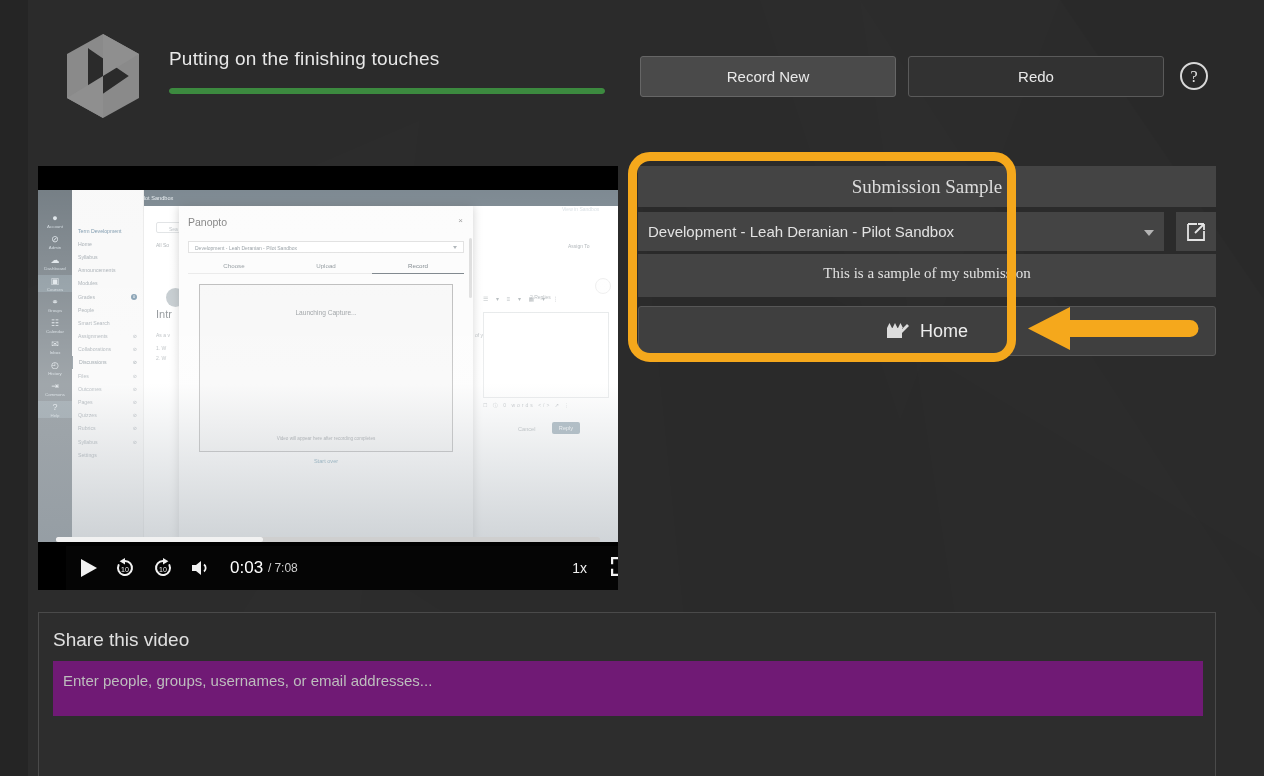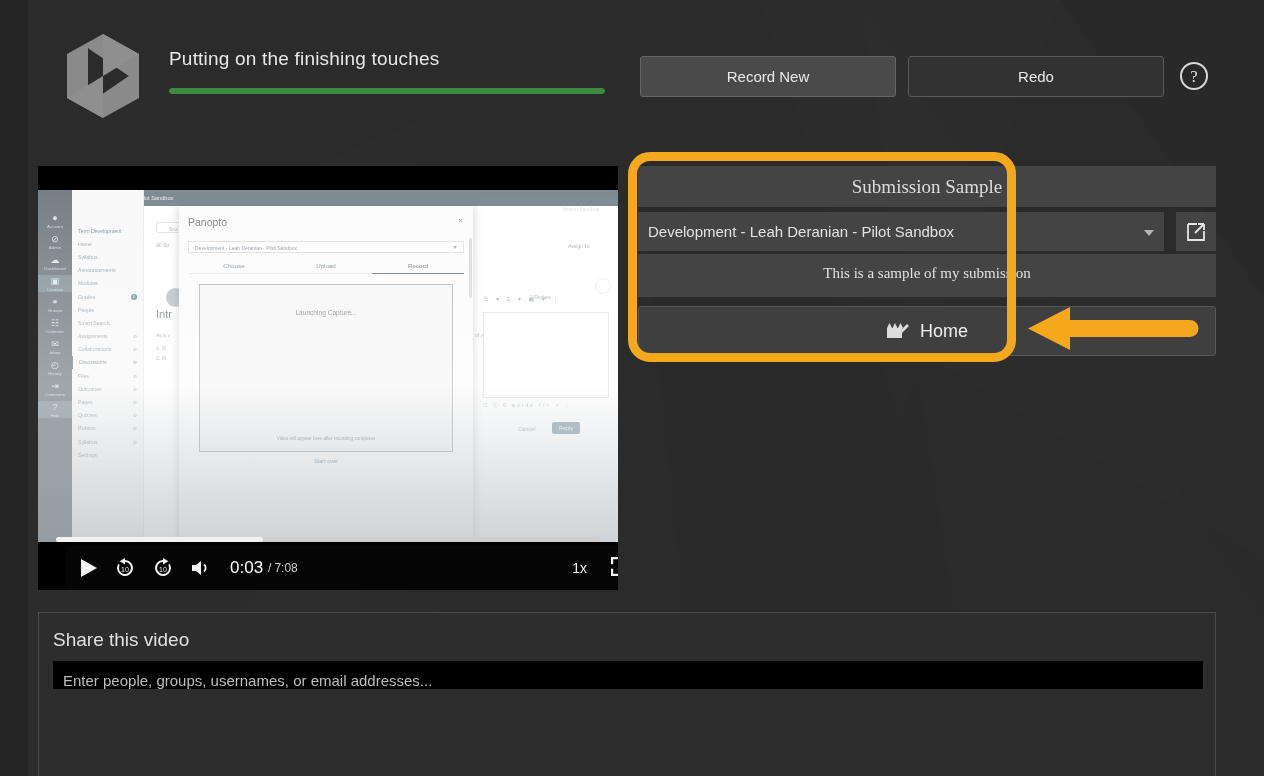--- a/index.html
+++ b/index.html
@@ -462,22 +462,22 @@
     background: #2d2d2d;
     border: 1px solid #4a4a4a;
     border-bottom: none;
   }
   #share-title {
     position: absolute; left: 14px; top: 16px;
     font-size: 19px; color: #e0e0e0;
   }
   #share-input {
     position: absolute; left: 14px; top: 48px;
-    width: 1150px; height: 28px;
-    background: #000000;
+    width: 1150px; height: 55px;
+    background: #701a75;
     color: #bdbdbd;
     font-size: 15px;
     padding: 0 10px;
     line-height: 39px;
     cursor: text;
   }
 
   
   #highlight-ring {
     position: absolute;

